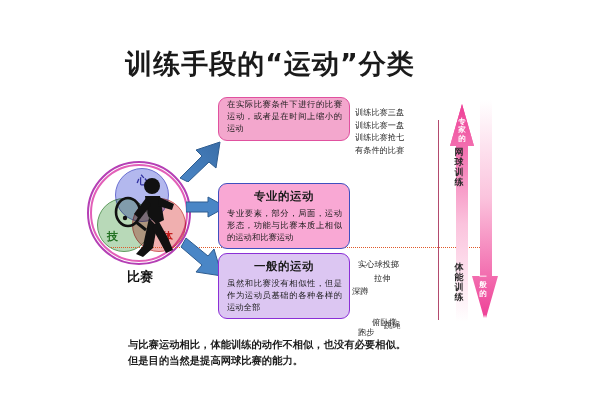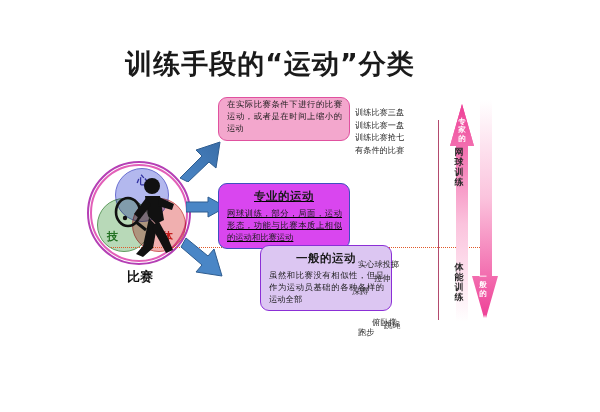--- a/index.html
+++ b/index.html
@@ -139,29 +139,27 @@
     text-align: justify;
   }
   #box-match {
     top: 97px;
     background: #f3a7cd;
     border: 1.6px solid #e0519f;
     padding-bottom: 1px;
   }
   #box-pro {
     top: 183px;
-    background: #d946ef;
+    background: #f9a8d4;
     border: 1.6px solid #3f4fc0;
-    text-decoration: underline;
   }
   #box-general {
-    top: 245px;
+    top: 253px;
     background: #dcc6f2;
     border: 1.6px solid #8b2fd6;
-    margin-left: 42px;
   }
 
   
   .ex-list {
     position: absolute;
     left: 355px;
     font-size: 8.2px;
     line-height: 1.55;
     color: #2a2a2a;
     z-index: 5;
@@ -311,21 +309,21 @@
   <svg class="big-arrow" style="left:176px; top:234px; width:62px; height:50px;" viewBox="0 0 62 50">
     <path d="M4 4 L26 22 L32 15 L40 42 L14 38 L20 31 L-1 13 Z" fill="#4a86c6" stroke="#2f5d90" stroke-width="1" transform="translate(6,0)"></path>
   </svg>
 
   <div class="cbox" id="box-match">
     <div class="cbody">在实际比赛条件下进行的比赛运动，或者是在时间上缩小的运动</div>
   </div>
 
   <div class="cbox" id="box-pro">
     <div class="ctitle">专业的运动</div>
-    <div class="cbody">网球训练，部分，局面，运动形态，功能与比赛本质上相似的运动和比赛运动</div>
+    <div class="cbody">专业要素，部分，局面，运动形态，功能与比赛本质上相似的运动和比赛运动</div>
   </div>
 
   <div class="cbox" id="box-general">
     <div class="ctitle">一般的运动</div>
     <div class="cbody">虽然和比赛没有相似性，但是作为运动员基础的各种各样的运动全部</div>
   </div>
 
   <div class="ex-list" id="ex-match">
     <div>训练比赛三盘</div>
     <div>训练比赛一盘</div>
@@ -363,14 +361,18 @@
 
     <path d="M14 222 L14 46 L2 46 L14 4 L26 46 L14 46" fill="url(#gUp)"></path>
     <path d="M2 46 L14 4 L26 46 L20 46 L20 222 L8 222 L8 46 Z" fill="url(#gUp)"></path>
 
     <path d="M50 0 L50 176 L38 176 L50 218 L62 176 L50 176" fill="url(#gDown)" transform="translate(-14,0)"></path>
     <path d="M24 176 L36 218 L48 176 L42 176 L42 0 L30 0 L30 176 Z" fill="url(#gDown)" transform="translate(2,0)"></path>
   </svg>
   <div class="arrow-label" id="lbl-expert">专家的</div>
   <div class="arrow-label" id="lbl-normal">一般的</div>
 
+  <div id="footer">
+    <div>与比赛运动相比，体能训练的动作不相似，也没有必要相似。</div>
+    <div>但是目的当然是提高网球比赛的能力。</div>
+  </div>
 
 </div>
 
 </body></html>

